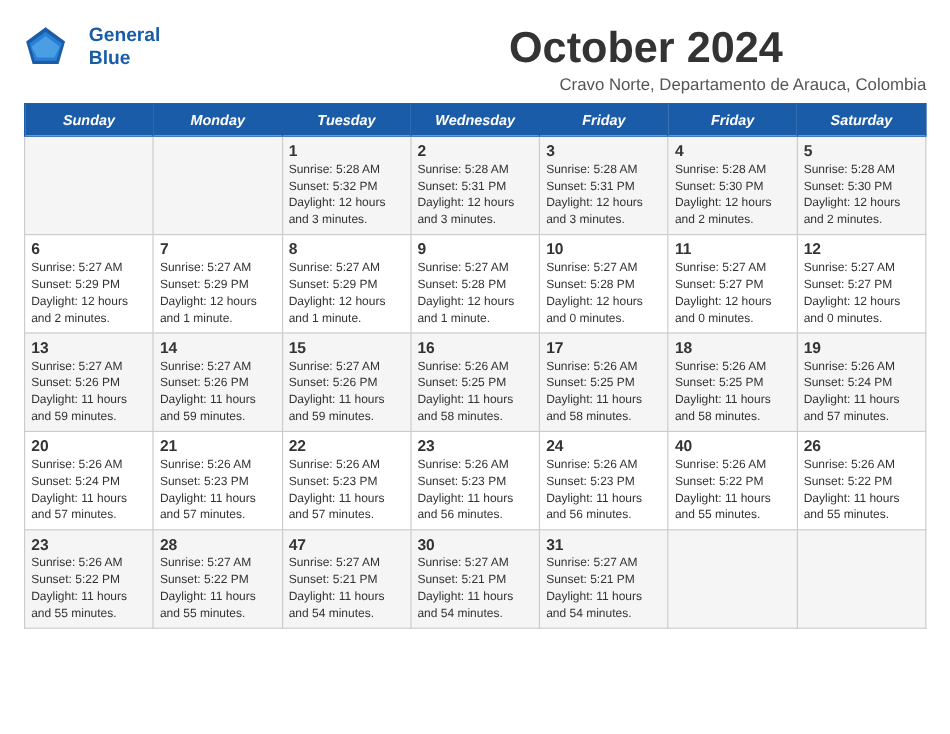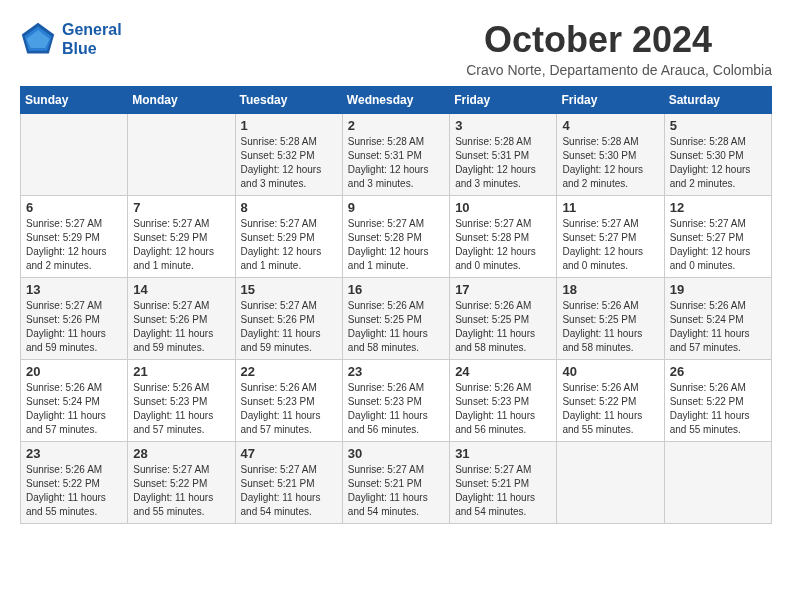--- a/index.html
+++ b/index.html
@@ -12,28 +12,28 @@
     }
     .header {
       display: flex;
       align-items: flex-start;
       justify-content: space-between;
       margin-bottom: 4px;
     }
     .logo {
       display: flex;
       align-items: center;
-      gap: 6px;
+      gap: 18px;
     }
     .logo-icon {
       width: 36px;
       height: 36px;
     }
     .title-section {
-      text-align: center;
+      text-align: left;
     }
     .month-title {
       font-size: 36px;
       font-weight: bold;
       color: #333;
       line-height: 1.1;
     }
     .subtitle {
       font-size: 14px;
       color: #555;
@@ -43,24 +43,25 @@
     .calendar {
       width: 100%;
       border-collapse: collapse;
       margin-top: 8px;
       font-size: 11px;
     }
     .calendar thead th {
       background-color: #1a5ca8;
       color: #fff;
       padding: 6px 4px;
-      text-align: left;
+      text-align: center;
       font-size: 12px;
       font-weight: bold;
       border: 1px solid #1a5ca8;
+      font-style: italic;
     }
     .calendar tbody td {
       border: 1px solid #ccc;
       vertical-align: top;
       padding: 4px 5px;
       width: 107px;
       height: 80px;
       color: #333;
       background: #fff;
     }

